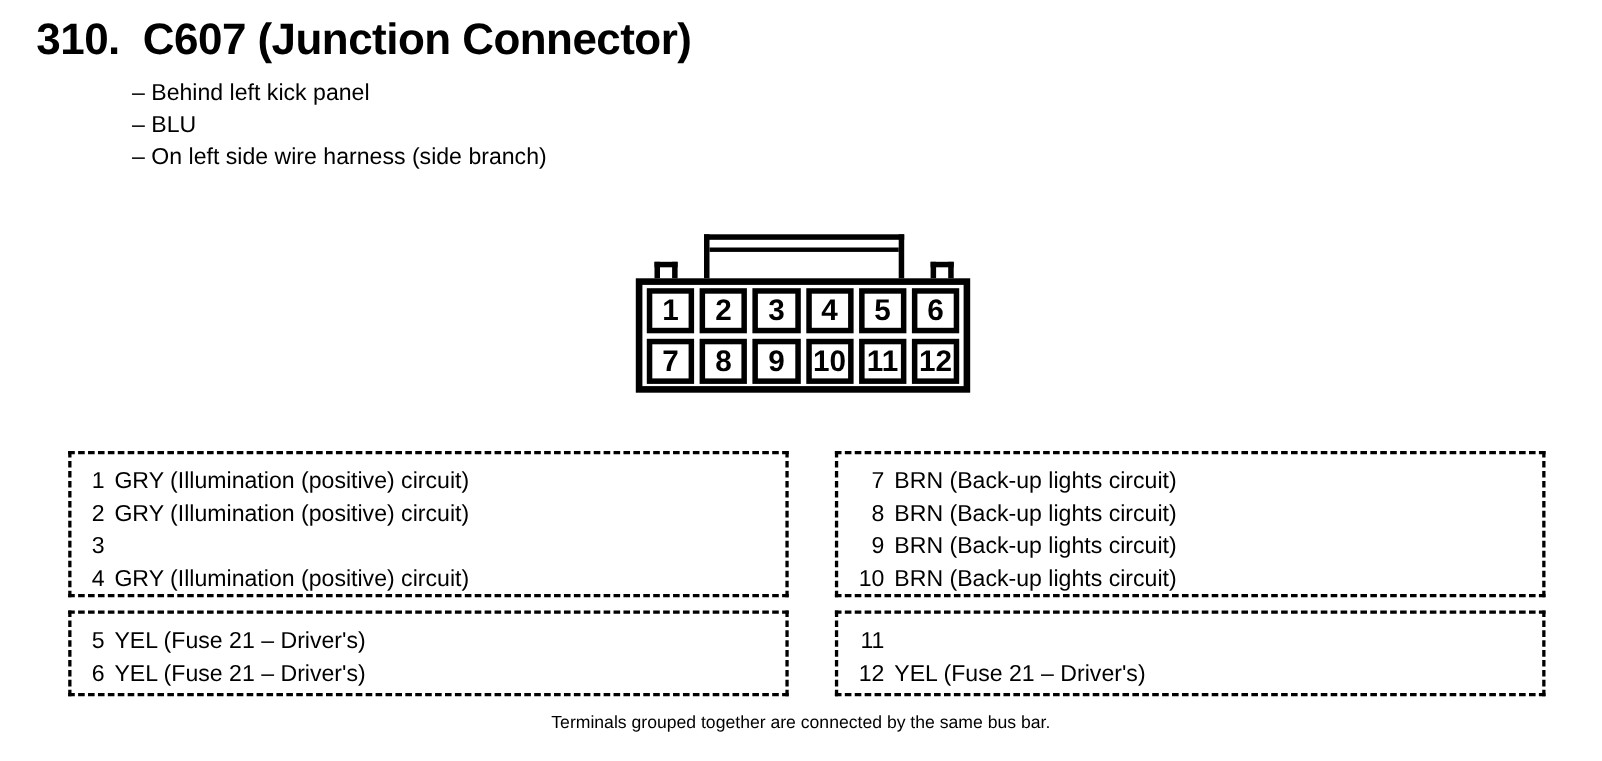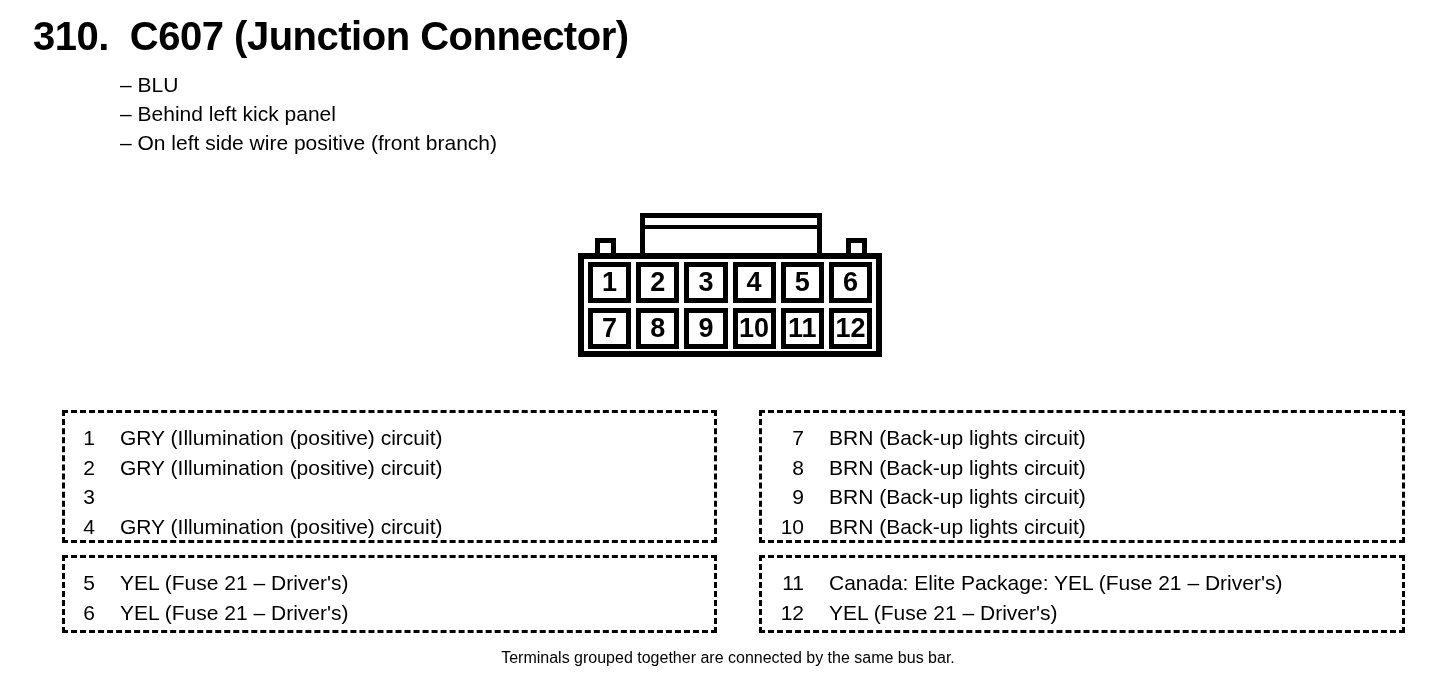--- a/index.html
+++ b/index.html
@@ -49,40 +49,40 @@
     position:absolute; border:3px dashed #000; box-sizing:border-box;
     padding-top:10px; font-size:21px; background:#fff;
   }
   .box-tl { left:62px;  top:410px; width:655px; height:133px; }
   .box-tr { left:759px; top:410px; width:646px; height:133px; }
   .box-bl { left:62px;  top:555px; width:655px; height:78px; }
   .box-br { left:759px; top:555px; width:646px; height:78px; }
   .pin-row { display:flex; line-height:29.5px; white-space:nowrap; }
   .pin-num { flex:none; width:30px; text-align:right; }
   .box-tr .pin-num, .box-br .pin-num { width:42px; }
-  .pin-desc { margin-left:25px; }
+  .pin-desc { margin-left:9px; }
   
   .footer-note {
     position:absolute; left:0; top:649px; width:100%;
     text-align:center; font-size:16px;
   }
 </style>
 </head>
 <body>
 
 <div class="page">
 
   <div class="title">
     <span>310.</span><span class="title-text">C607 (Junction Connector)</span>
   </div>
 
   <div class="details">
+    <div class="detail">– Behind left kick panel</div>
     <div class="detail">– BLU</div>
-    <div class="detail">– Behind left kick panel</div>
-    <div class="detail">– On left side wire positive (front branch)</div>
+    <div class="detail">– On left side wire harness (side branch)</div>
   </div>
 
   <div class="connector">
     <div class="conn-tab">
       <div class="conn-tab-line"></div>
     </div>
     <div class="conn-bump left"></div>
     <div class="conn-bump right"></div>
     <div class="conn-body">
       <div class="conn-cell">1</div>
@@ -144,21 +144,20 @@
     </div>
     <div class="pin-row">
       <span class="pin-num">6</span>
       <span class="pin-desc">YEL (Fuse 21 – Driver's)</span>
     </div>
   </div>
 
   <div class="pin-box box-br">
     <div class="pin-row">
       <span class="pin-num">11</span>
-      <span class="pin-desc">Canada: Elite Package: YEL (Fuse 21 – Driver's)</span>
     </div>
     <div class="pin-row">
       <span class="pin-num">12</span>
       <span class="pin-desc">YEL (Fuse 21 – Driver's)</span>
     </div>
   </div>
 
   <div class="footer-note">Terminals grouped together are connected by the same bus bar.</div>
 
 </div>

